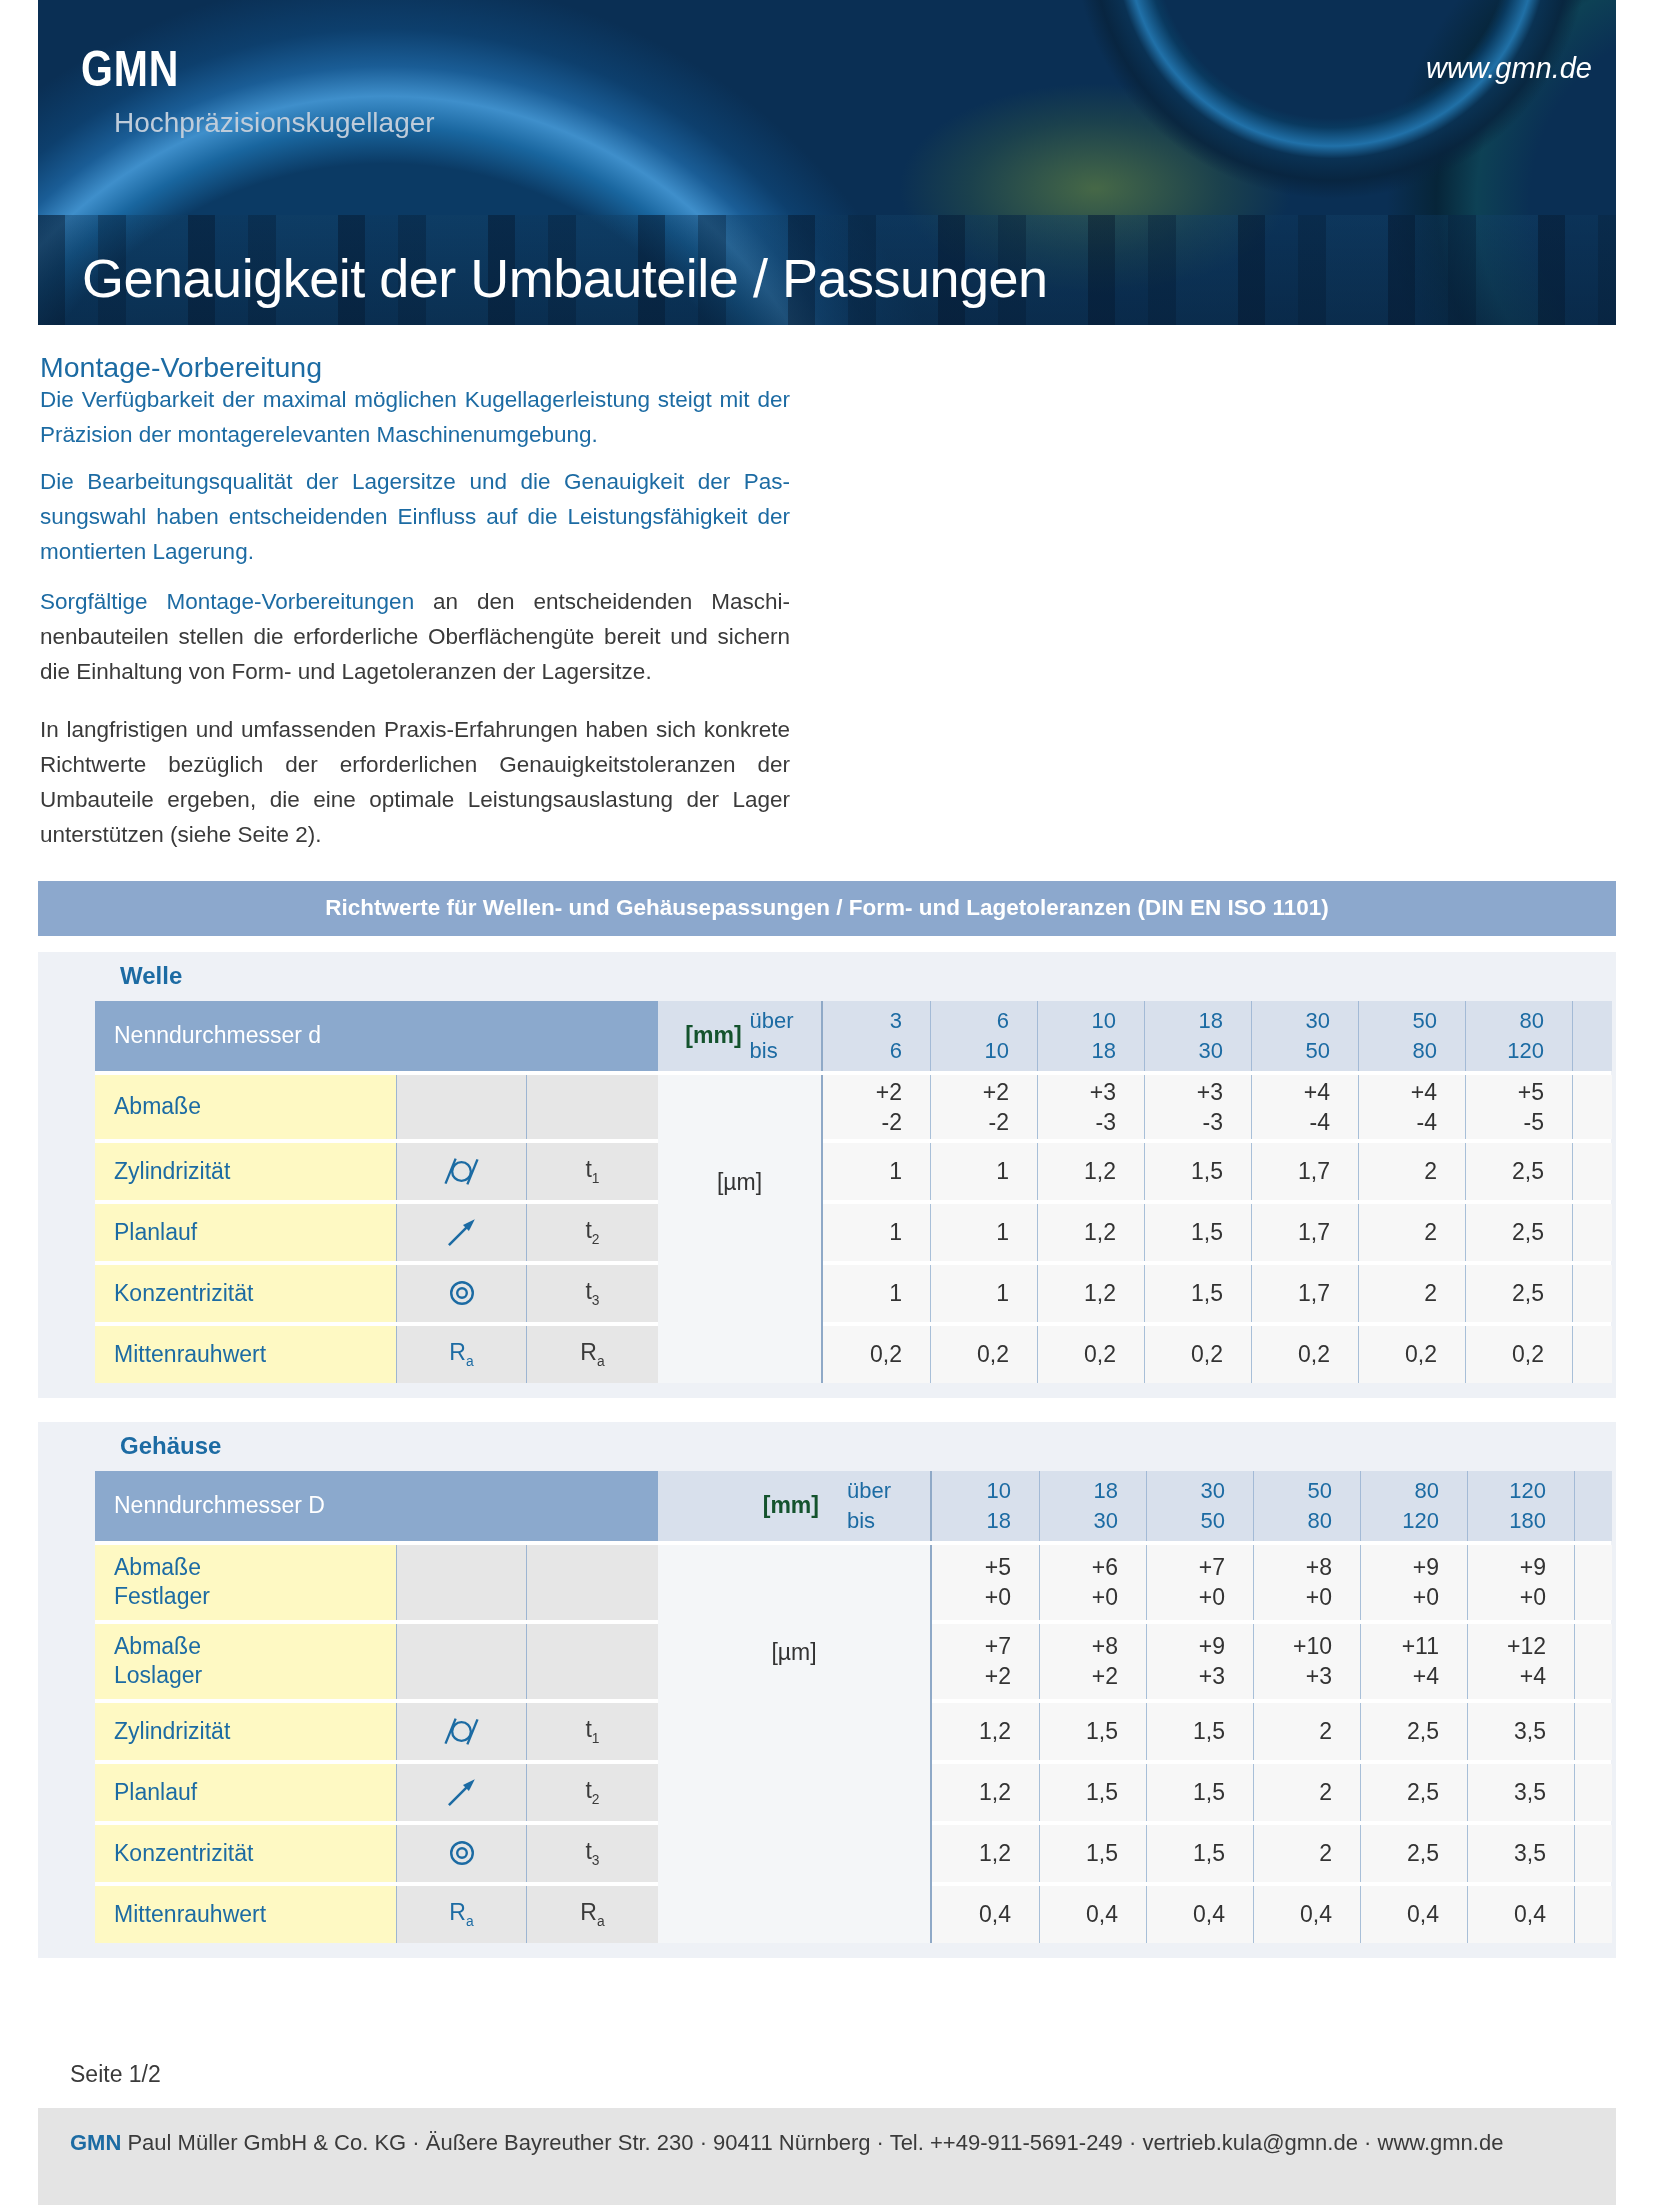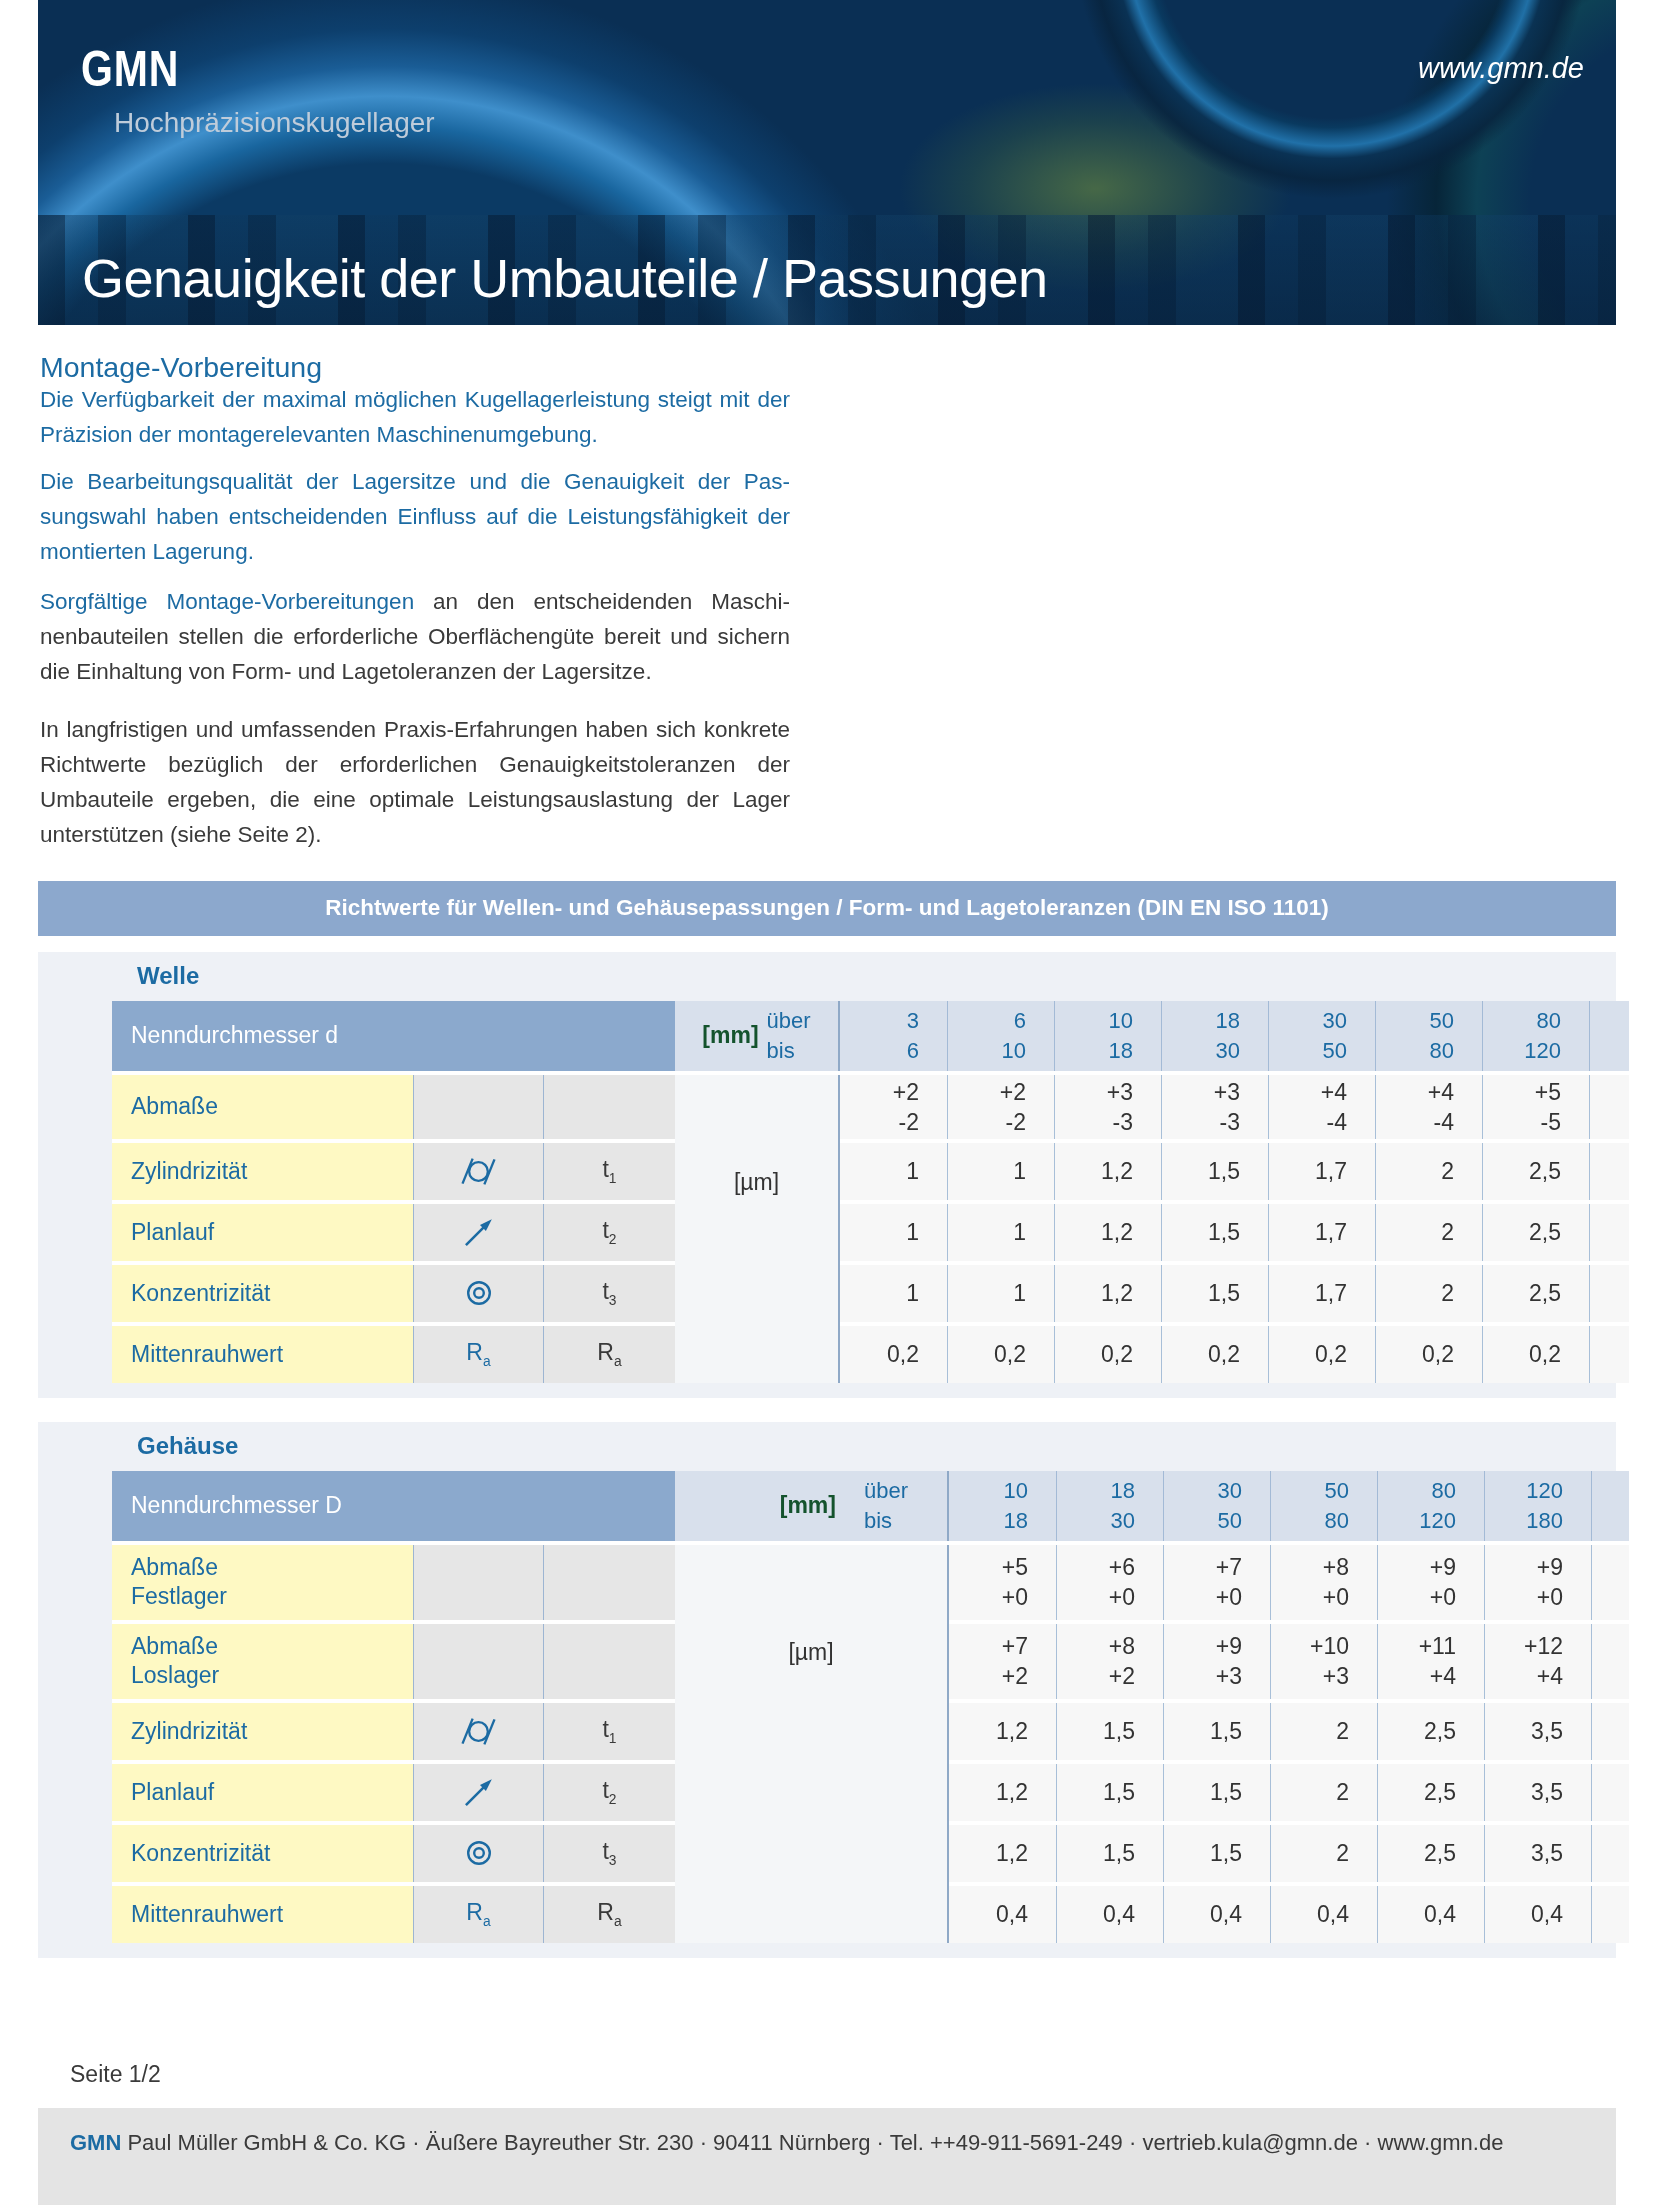--- a/index.html
+++ b/index.html
@@ -18,41 +18,41 @@
   .photo::after{content:"";position:absolute;left:0;right:0;bottom:0;height:110px;z-index:1;
     background:
       linear-gradient(rgba(10,44,76,.30), rgba(7,32,58,.55)),
       repeating-linear-gradient(90deg,
         rgba(5,24,46,.50) 0 27.5px, rgba(21,84,134,.18) 27.5px 60px,
         rgba(8,38,66,.46) 60px 88px, rgba(30,100,150,.22) 88px 150px);}
   .brand{position:absolute;top:44px;left:43px;z-index:2;}
   .brand-logo{font-size:50px;font-weight:bold;color:#fff;letter-spacing:1px;
       transform:scaleX(.82);transform-origin:left center;line-height:1;}
   .brand-sub{margin-top:13px;font-size:28px;color:#bfccda;letter-spacing:0;margin-left:33px;}
-  .website{position:absolute;top:52px;right:32px;z-index:2;font-style:italic;font-size:29px;color:#fff;}
+  .website{position:absolute;top:52px;right:24px;z-index:2;font-style:italic;font-size:29px;color:#fff;}
   .photo-title{position:absolute;left:44px;bottom:12px;z-index:2;color:#fff;
       font-size:54px;font-weight:400;letter-spacing:-0.5px;line-height:1.3;}
 
   
   .intro{display:flow-root;margin:27px 0 0 40px;width:750px;}
   .intro h2{margin:0;font-size:28.5px;font-weight:500;color:#1c6ba3;line-height:30px;}
   .intro p{margin:0;font-size:22.5px;line-height:35px;text-align:justify;hyphens:manual;}
   .p-blue{color:#1c6ba3;}
   .p-dark{color:#3a3a3a;}
   .mt1{margin-top:12px !important;}
   .mt2{margin-top:15px !important;}
   .mt3{margin-top:23px !important;}
   .lead{color:#1c6ba3;}
 
   
   .banner{margin:28.5px 38px 0;height:55px;background:#8ca8cd;display:flex;align-items:center;
       justify-content:center;color:#fff;font-weight:bold;font-size:22.5px;}
 
   
-  .section{display:flow-root;margin:0 38px;background:#eef1f6;padding:11px 17px 15px;}
+  .section{display:flow-root;margin:0 38px;background:#eef1f6;padding:11px 0 15px;}
   .sec-welle{margin-top:16px;}
   .sec-gehaeuse{margin-top:24px;}
   .section-title{margin-left:82px;color:#1c6ba3;font-size:24px;font-weight:600;line-height:25px;height:25px;}
   .gtable{margin-left:57px;margin-top:13px;display:grid;row-gap:4px;background:#fff;width:1516px;}
 
   .th-main{background:#8ba9cd;color:#fff;font-size:23px;display:flex;align-items:center;padding-left:19px;box-sizing:border-box;text-align:right;}
   .th-unit{background:#d8e0ec;display:flex;align-items:center;justify-content:center;gap:8px;
       border-right:2px solid #8fa9c7;box-sizing:border-box;}
   .t1 .th-unit{justify-content:flex-end;padding-right:39px;gap:28px;}
   .mm{color:#14532d;font-weight:bold;font-size:23px;}

